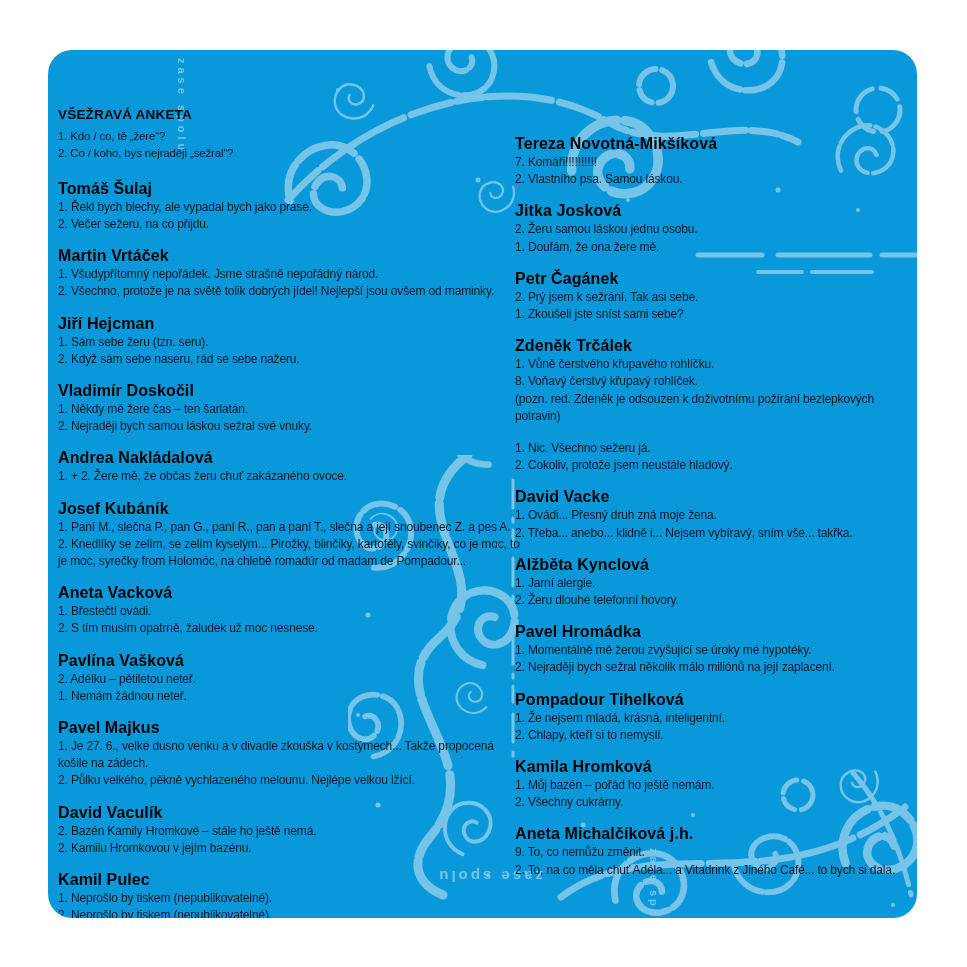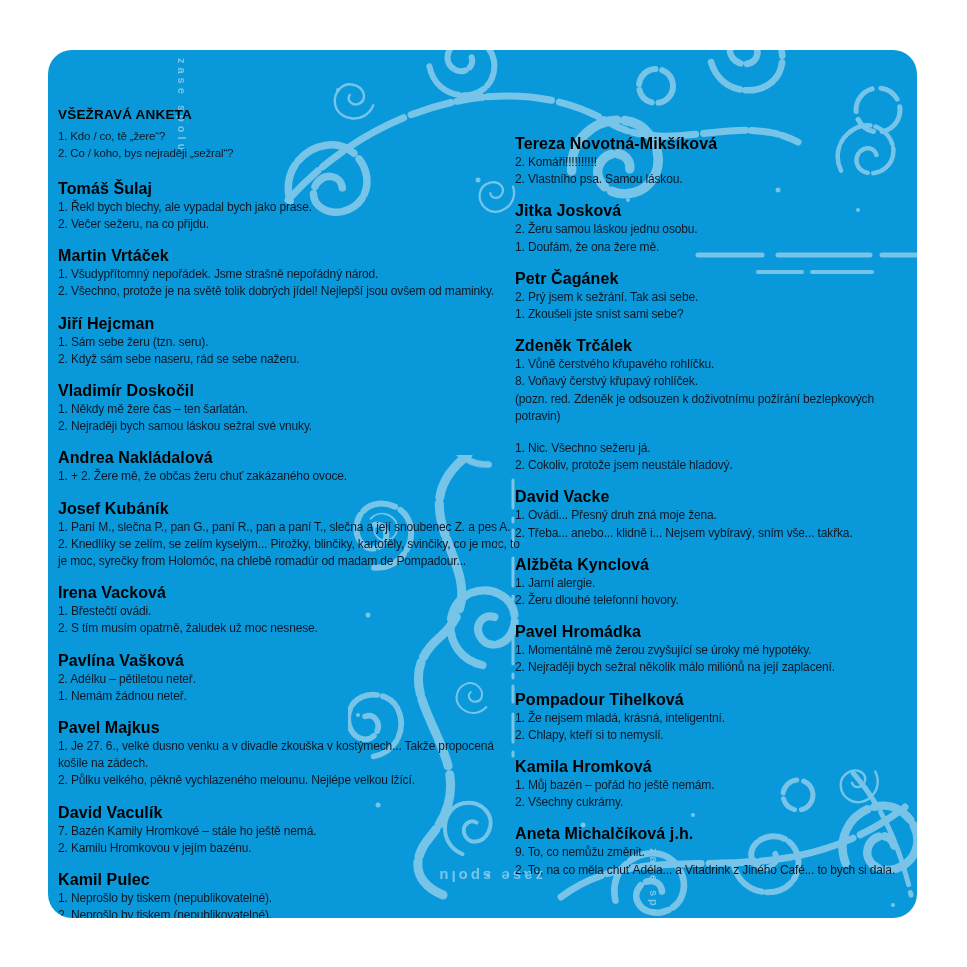--- a/index.html
+++ b/index.html
@@ -133,52 +133,52 @@
         <div class="entry">
           <h3 class="name">Andrea Nakládalová</h3>
           <p class="ans">1. + 2. Žere mě, že občas žeru chuť zakázaného ovoce.</p>
         </div>
         <div class="entry">
           <h3 class="name">Josef Kubáník</h3>
           <p class="ans">1. Paní M., slečna P., pan G., paní R., pan a paní T., slečna a její snoubenec Z. a pes A.</p>
           <p class="ans">2. Knedlíky se zelím, se zelím kyselým... Pirožky, blinčiky, kartofěly, svinčiky, co je moc, to je moc, syrečky from Holomóc, na chlebě romadúr od madam de Pompadour...</p>
         </div>
         <div class="entry">
-          <h3 class="name">Irena Vacková</h3>
+          <h3 class="name">Aneta Vacková</h3>
           <p class="ans">1. Břestečtí ovádi.</p>
           <p class="ans">2. S tím musím opatrně, žaludek už moc nesnese.</p>
         </div>
         <div class="entry">
           <h3 class="name">Pavlína Vašková</h3>
           <p class="ans">2. Adélku – pětiletou neteř.</p>
           <p class="ans">1. Nemám žádnou neteř.</p>
         </div>
         <div class="entry">
           <h3 class="name">Pavel Majkus</h3>
           <p class="ans">1. Je 27. 6., velké dusno venku a v divadle zkouška v kostýmech... Takže propocená košile na zádech.</p>
           <p class="ans">2. Půlku velkého, pěkně vychlazeného melounu. Nejlépe velkou lžící.</p>
         </div>
         <div class="entry">
           <h3 class="name">David Vaculík</h3>
-          <p class="ans">7. Bazén Kamily Hromkové – stále ho ještě nemá.</p>
+          <p class="ans">2. Bazén Kamily Hromkové – stále ho ještě nemá.</p>
           <p class="ans">2. Kamilu Hromkovou v jejím bazénu.</p>
         </div>
         <div class="entry">
           <h3 class="name">Kamil Pulec</h3>
           <p class="ans">1. Neprošlo by tiskem (nepublikovatelné).</p>
           <p class="ans">2. Neprošlo by tiskem (nepublikovatelné).</p>
         </div>
       </div>
   </div>
 
   <div class="col col-right">
     <div class="entries" id="entries-right">
         <div class="entry">
           <h3 class="name">Tereza Novotná-Mikšíková</h3>
-          <p class="ans">2. Komáři!!!!!!!!!!</p>
+          <p class="ans">7. Komáři!!!!!!!!!!</p>
           <p class="ans">2. Vlastního psa. Samou láskou.</p>
         </div>
         <div class="entry">
           <h3 class="name">Jitka Josková</h3>
           <p class="ans">2. Žeru samou láskou jednu osobu.</p>
           <p class="ans">1. Doufám, že ona žere mě.</p>
         </div>
         <div class="entry">
           <h3 class="name">Petr Čagánek</h3>
           <p class="ans">2. Prý jsem k sežrání. Tak asi sebe.</p>

